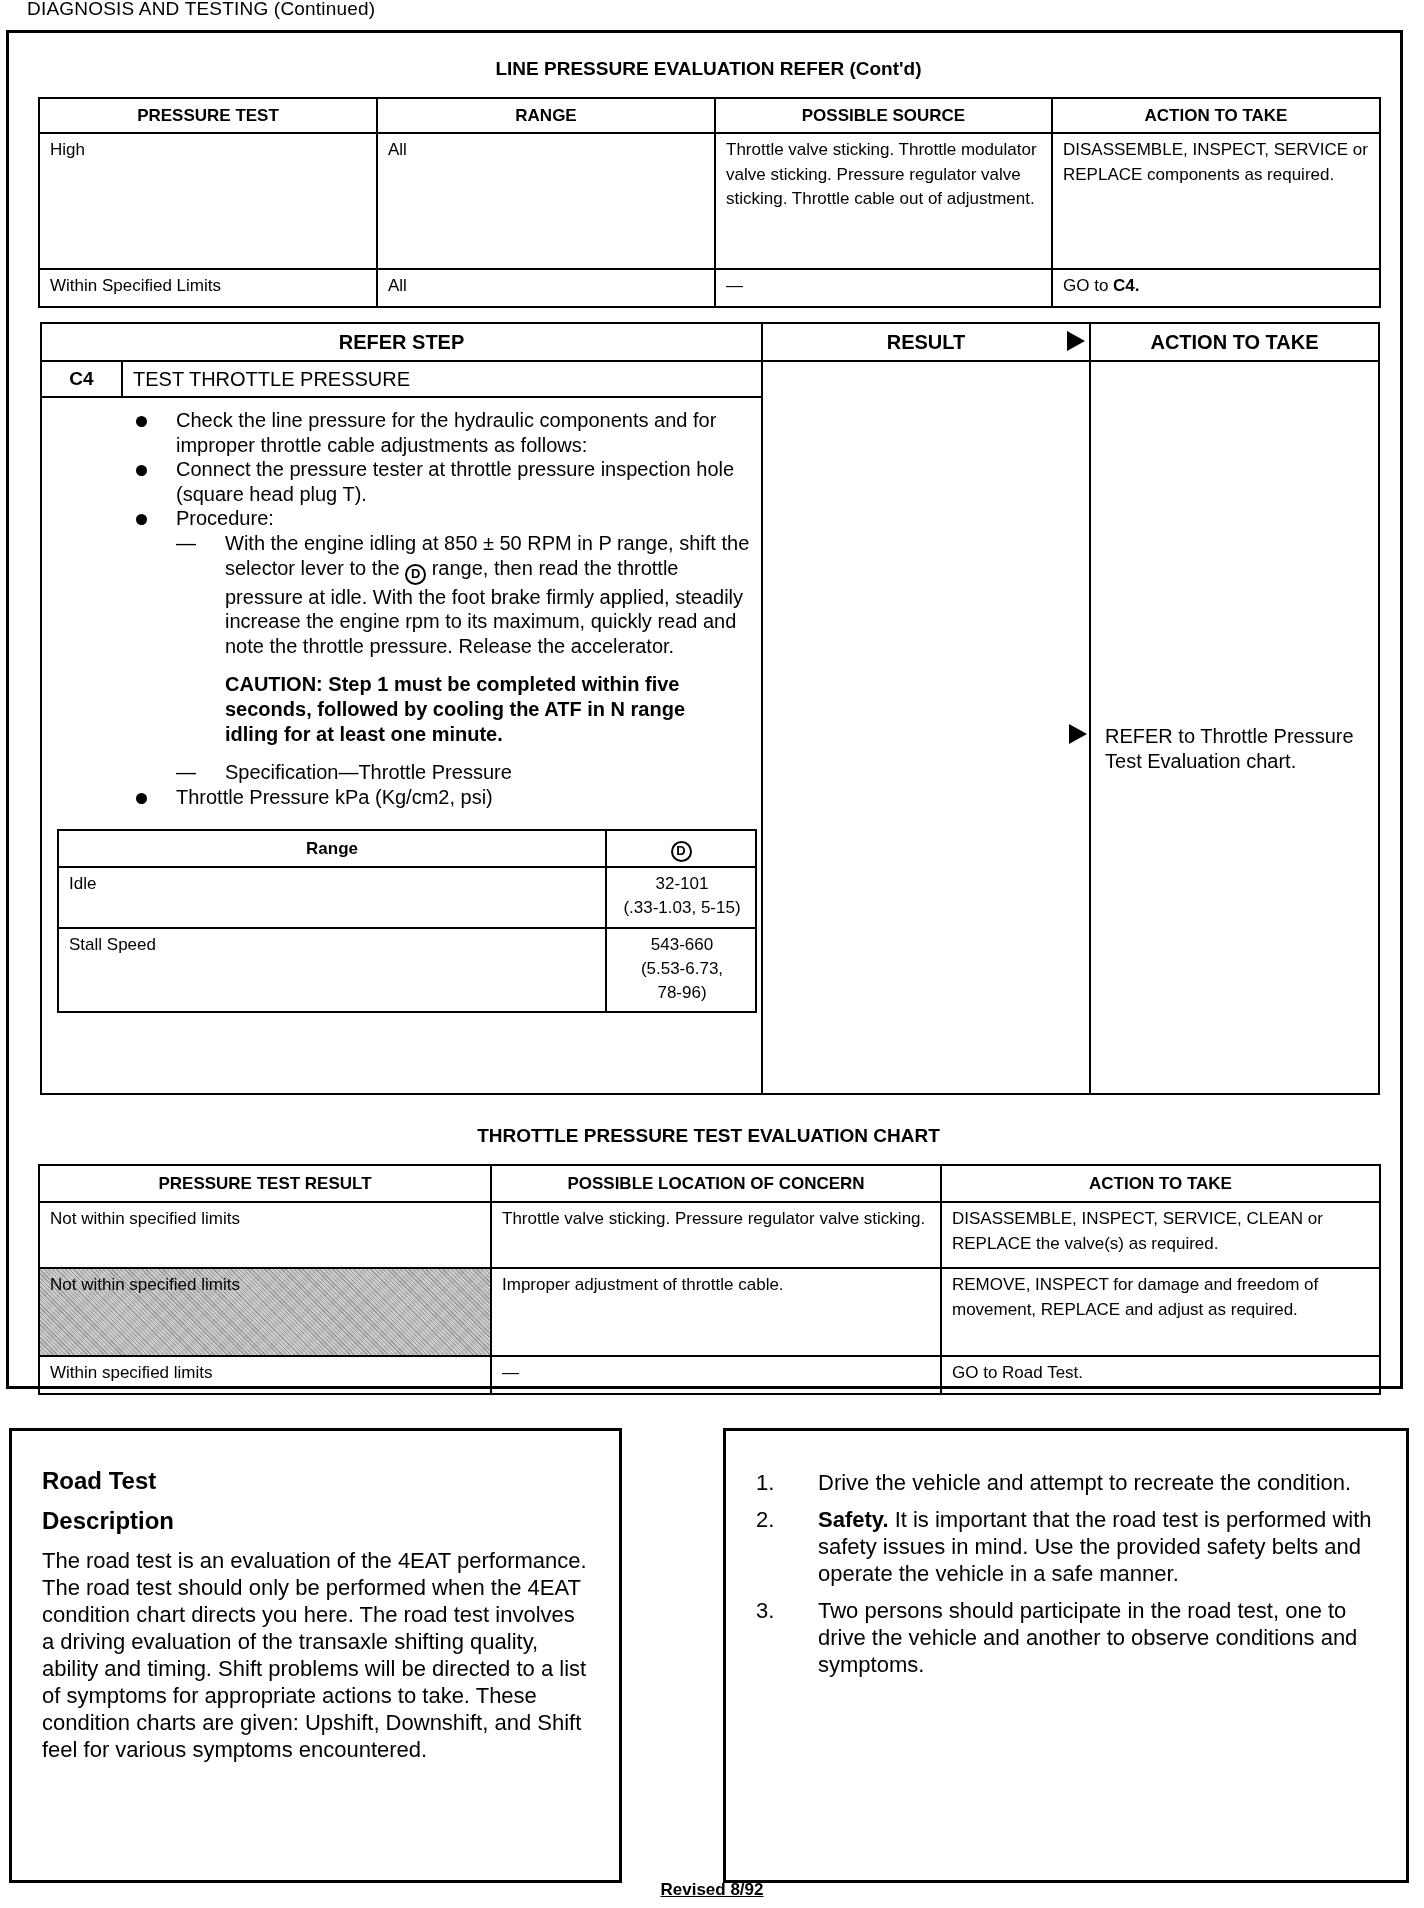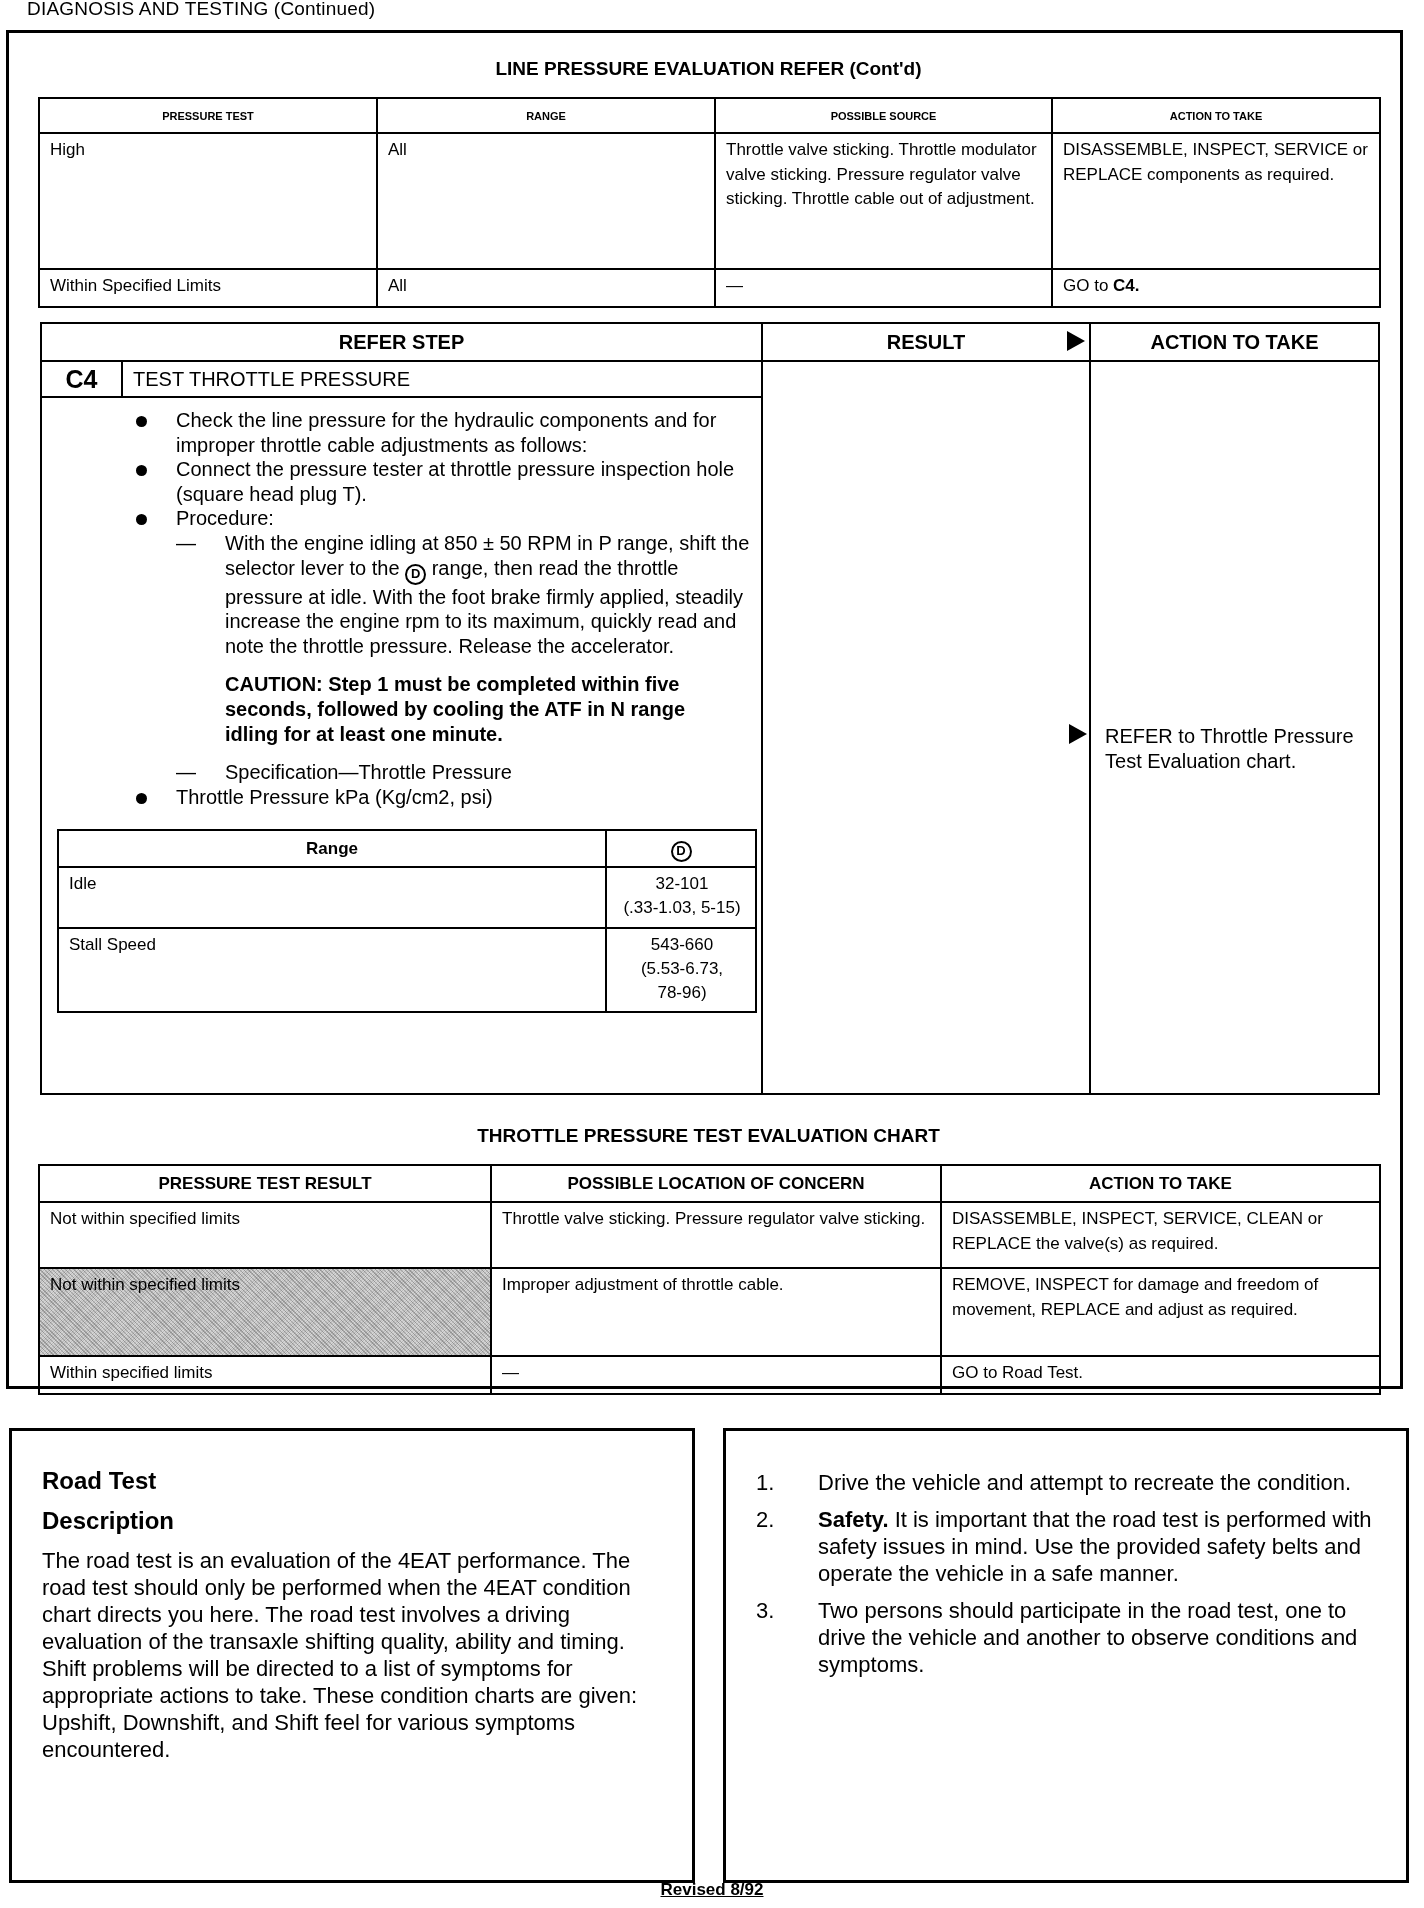--- a/index.html
+++ b/index.html
@@ -4,37 +4,37 @@
 <style>
   html, body { margin: 0; padding: 0; background: #ffffff; }
   body { width: 1424px; height: 1908px; position: relative; overflow: hidden;
          font-family: "Liberation Sans", sans-serif; color: #000; }
   .abs { position: absolute; }
   .page-header { left: 27px; top: -2px; font-size: 19px; letter-spacing: 0.2px; }
   .frame { left: 6px; top: 30px; width: 1397px; height: 1359px; border: 3px solid #000; box-sizing: border-box;}
   .chart-title { font-weight: bold; font-size: 19px; text-align: center; }
   table { border-collapse: collapse; table-layout: fixed; }
   td, th { border: 2.5px solid #000; vertical-align: top; padding: 0; }
-  th { font-weight: bold; font-size: 11px; text-align: center; vertical-align: middle; }
+  th { font-weight: bold; font-size: 17px; text-align: center; vertical-align: middle; }
   td { font-size: 17px; line-height: 24.5px; }
   .cell-pad { padding: 4px 8px 2px 10px; }
   
   .lp-table { left: 38px; top: 97px; width: 1341px; }
   .lp-table th { height: 33px; }
   .lp-row1 td { height: 128px; }
   .lp-row2 td { height: 30px; }
   
   .ts-table { left: 40px; top: 322px; width: 1338px; height: 773px; }
   .ts-table th { height: 36px; font-size: 20px; }
   .ts-head-arrow { position: relative; }
   .arrow { display: inline-block; width: 0; height: 0; border-top: 10px solid transparent;
            border-bottom: 10px solid transparent; border-left: 18px solid #000; }
   .result-arrow-head { position: absolute; right: 4px; top: 7px; }
   .c4-row td { height: 34px; vertical-align: middle; }
-  .c4-code { font-weight: bold; font-size: 25px; text-align: center; width: 80px; }
+  .c4-code { font-weight: bold; font-size: 19px; text-align: center; width: 80px; }
   .c4-title { font-size: 20px; padding-left: 10px !important; }
   .step-body { font-size: 20px; line-height: 24.6px; }
   .bullets { list-style: none; margin: 10px 0 0 0; padding: 0 0 0 94px; }
   .bullets > li { position: relative; padding-left: 40px; }
   .bullets > li::before { content: ""; position: absolute; left: 0; top: 8px; width: 11px; height: 11px;
                           background: #000; border-radius: 50%; }
   .dash-item { position: relative; padding-left: 49px; margin-left: 40px; }
   .dash-item .dash { position: absolute; left: 0; top: 0; }
   .caution { font-weight: bold; margin: 14px 0 14px 89px; }
   .drive-sym { display: inline-block; width: 21px; height: 21px; border: 2.5px solid #000; border-radius: 50%;
@@ -52,21 +52,21 @@
   .te-table th { height: 35px; font-size: 17px; }
   .te-r1 td { height: 58px; }
   .te-r2 td { height: 80px; }
   .te-r3 td { height: 30px; }
   .hatched { background-color: #bdbdbd;
     background-image:
       repeating-linear-gradient(45deg, rgba(0,0,0,0.22) 0 1px, transparent 1px 3px),
       repeating-linear-gradient(-45deg, rgba(255,255,255,0.35) 0 1px, transparent 1px 2px); }
   
   .rt-box { border: 3px solid #000; box-sizing: border-box; }
-  .rt-left { left: 9px; top: 1428px; width: 686px; height: 455px; padding: 36px 30px 0 30px; }
+  .rt-left { left: 9px; top: 1428px; width: 613px; height: 455px; padding: 36px 30px 0 30px; }
   .rt-right { left: 723px; top: 1428px; width: 686px; height: 455px; padding: 38px 20px 0 30px; }
   .rt-title { font-weight: bold; font-size: 24px; margin: 0 0 12px 0; }
   .rt-sub { font-weight: bold; font-size: 24px; margin: 4px 0 12px 0; }
   .rt-body { font-size: 22px; line-height: 27px; margin: 0; }
   .rt-list { list-style: none; margin: 0; padding: 0; font-size: 22px; line-height: 27px; }
   .rt-list li { position: relative; padding-left: 62px; margin-bottom: 10px; }
   .rt-list .num { position: absolute; left: 0; top: 0; }
   .footer { left: 0; top: 1880px; width: 1424px; text-align: center; font-weight: bold; font-size: 17px; text-decoration: underline; }
 </style>
 </head>

